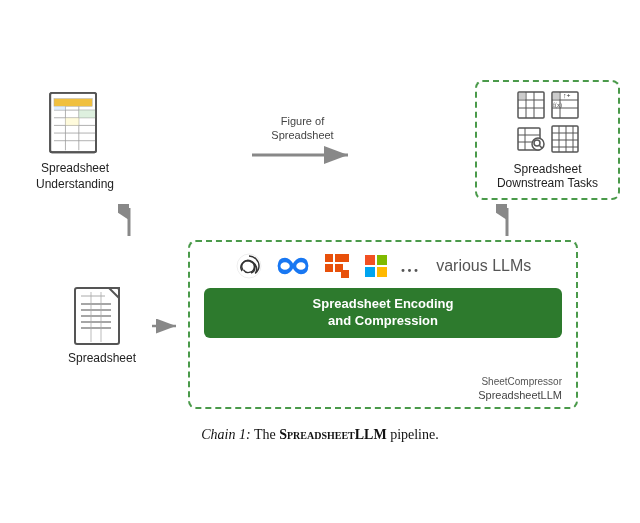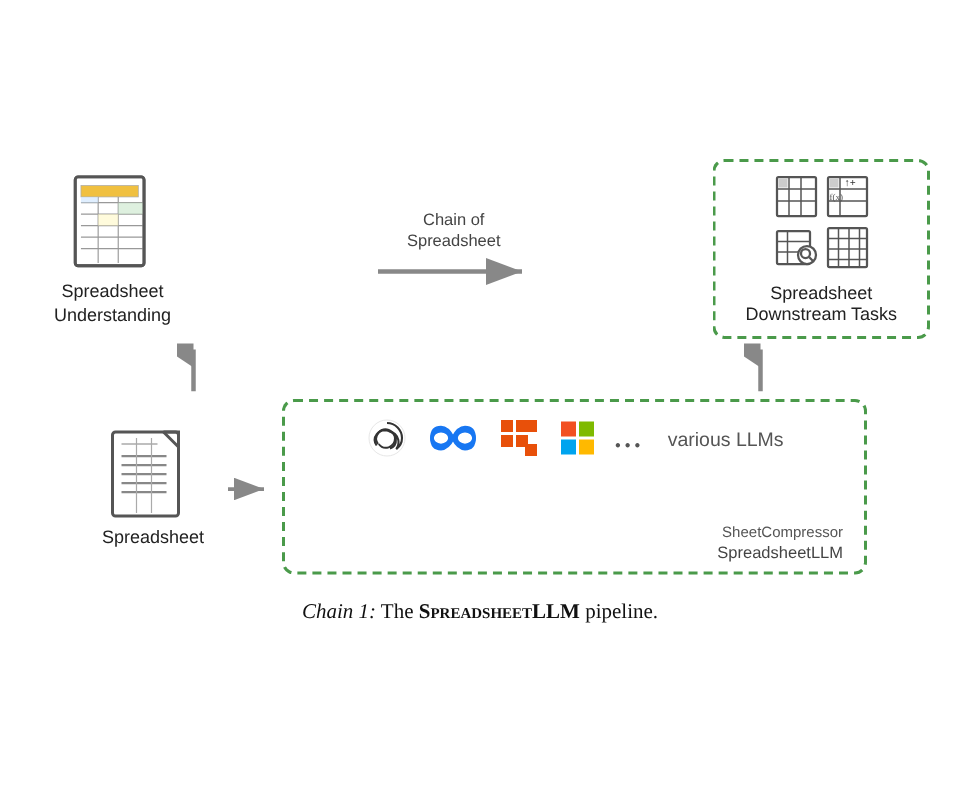--- a/index.html
+++ b/index.html
@@ -132,21 +132,21 @@
       font-family: Arial, sans-serif;
       margin-top: 2px;
     }
     .llm-icons-row {
       display: flex;
       align-items: center;
       gap: 12px;
       margin-bottom: 8px;
     }
     .llm-icons-label {
-      font-size: 13px;
+      font-size: 16px;
       color: #555;
       font-family: Arial, sans-serif;
       margin-left: 4px;
     }
     .compressor-box {
       background: #2d7a2d;
       border-radius: 6px;
       padding: 8px 18px;
       color: #fff;
       font-size: 13px;
@@ -244,21 +244,21 @@
 
             <rect x="4" y="2" width="48" height="62" rx="2" fill="none" stroke="#555" stroke-width="2"></rect>
           </svg>
         </div>
         <div class="label" style="white-space:pre-line; font-size:12px; font-family:Arial,sans-serif; text-align:center; color:#222; line-height:1.3; margin-top:3px;">Spreadsheet
 Understanding</div>
       </div>
 
       <div class="arrow-chain">
         <div class="chain-label">
-          <span>Chain of</span><br>
+          <span>Figure of</span><br>
           <span>Spreadsheet</span>
         </div>
 
         <svg width="105" height="22" viewBox="0 0 105 22">
           <defs>
             <marker id="arrowhead" markerWidth="8" markerHeight="6" refX="8" refY="3" orient="auto">
               <polygon points="0 0, 8 3, 0 6" fill="#888"></polygon>
             </marker>
           </defs>
           <line x1="2" y1="11" x2="98" y2="11" stroke="#888" stroke-width="3" marker-end="url(#arrowhead)"></line>
@@ -407,20 +407,24 @@
             <rect x="2" y="2" width="10" height="10" fill="#F25022"></rect>
             <rect x="14" y="2" width="10" height="10" fill="#7FBA00"></rect>
             <rect x="2" y="14" width="10" height="10" fill="#00A4EF"></rect>
             <rect x="14" y="14" width="10" height="10" fill="#FFB900"></rect>
           </svg>
 
           <span style="font-size:18px; color:#555; font-weight:bold; letter-spacing:2px;">...</span>
           <span class="llm-icons-label">various LLMs</span>
         </div>
 
+        <div class="compressor-box">
+          <span>Spreadsheet Encoding</span><br>
+          <span>and Compression</span>
+        </div>
         <div class="compressor-label">SheetCompressor</div>
         <div class="llm-label-bottom">SpreadsheetLLM</div>
       </div>
     </div>
   </div>
 
   <div class="figure-caption">
     <span class="fig-num">Chain 1:</span>
     <span style="font-weight:normal;"> The </span><span class="title-sc">SpreadsheetLLM</span><span> pipeline.</span>
   </div>

